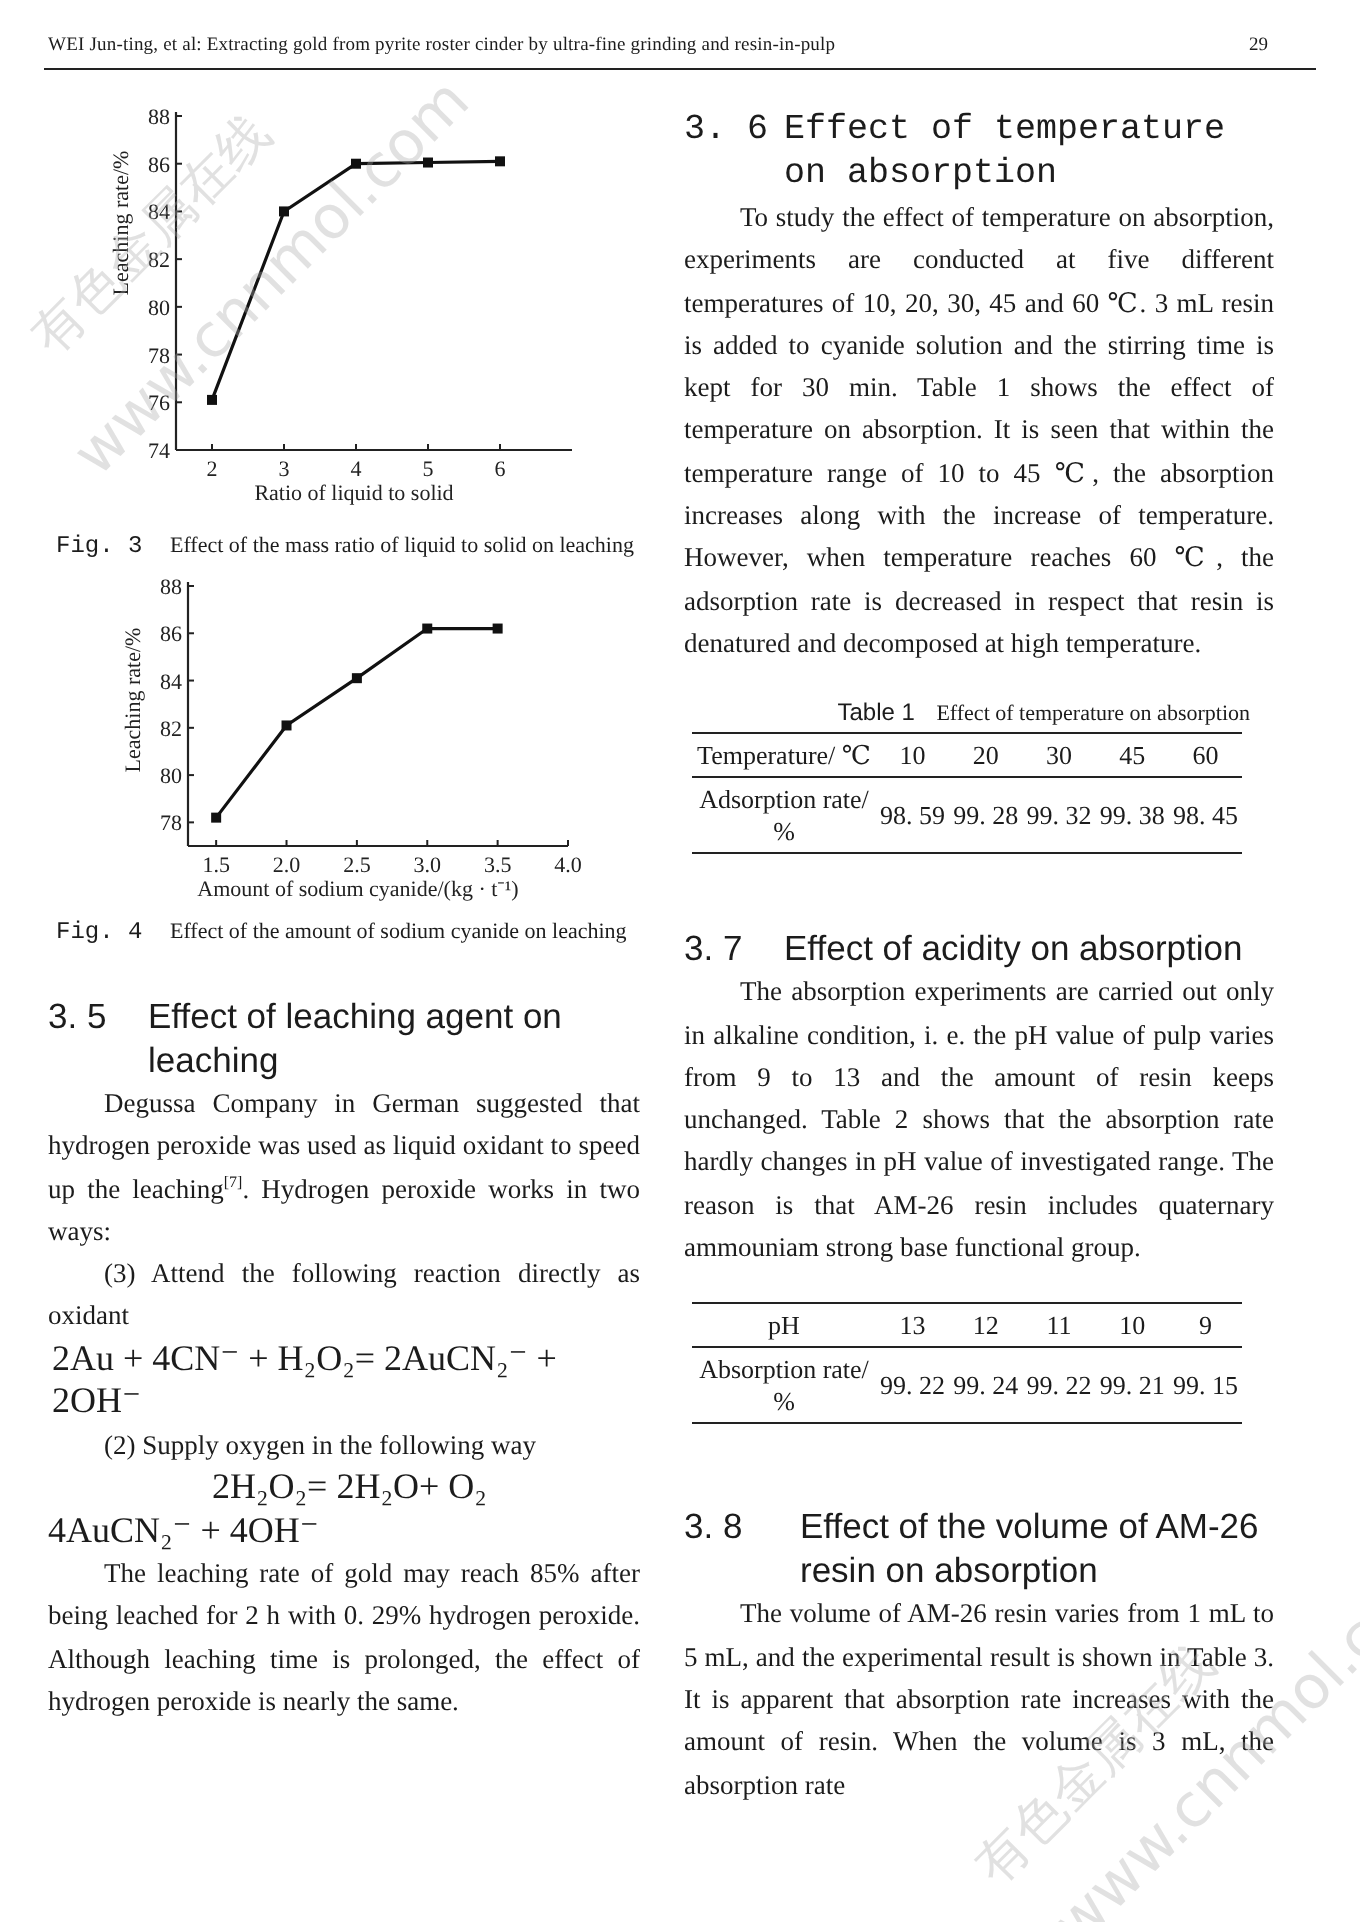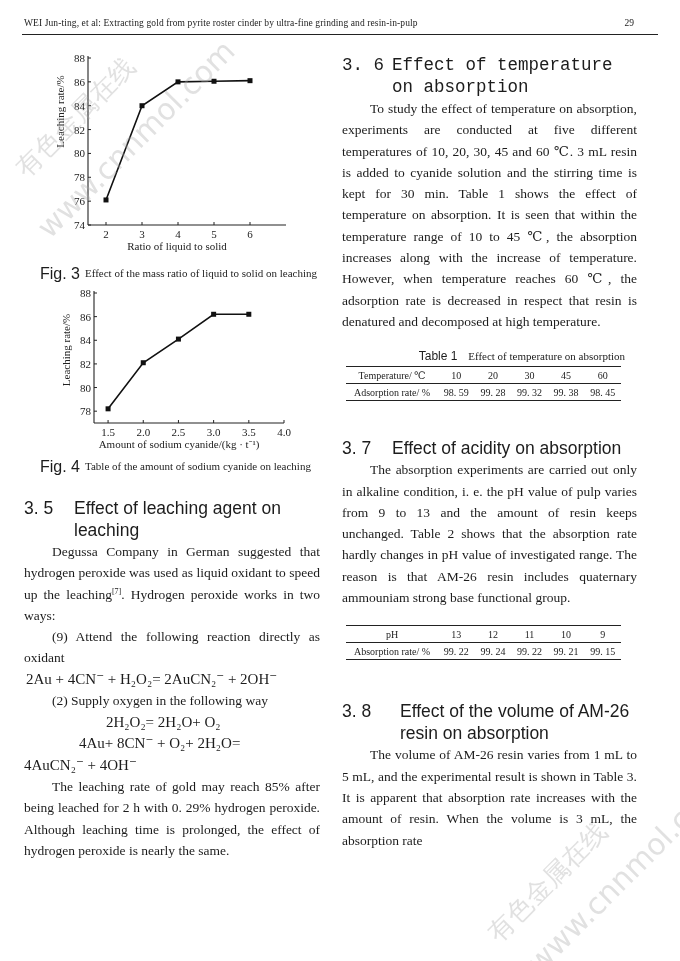--- a/index.html
+++ b/index.html
@@ -8,31 +8,31 @@
   .header { position: absolute; left: 22px; top: 14px; width: 636px; height: 20px;
             border-bottom: 1.5px solid #222; font-size: 9.5px; }
   .header .running { position: absolute; left: 2px; top: 4px; letter-spacing: 0.1px; }
   .header .pageno { position: absolute; right: 24px; top: 4px; }
   .col { position: absolute; top: 50px; }
   .left { left: 24px; width: 296px; }
   .right { left: 342px; width: 295px; }
   .chart { position: relative; }
   .chart svg { display: block; }
   .caption { font-size: 11px; line-height: 19px; position: relative; }
-  .caption .lbl { font-family: Liberation Sans, sans-serif; font-size: 16px; position: absolute; left: 16px; }
+  .caption .lbl { font-family: Liberation Mono, monospace; font-size: 12px; position: absolute; left: 4px; }
   .caption .txt { display: block; margin-left: 61px; }
   h2 { font-family: "Liberation Sans", sans-serif; font-weight: normal; font-size: 17.5px;
        line-height: 22px; margin: 0; position: relative; }
   h2 .num { position: absolute; left: 0; }
   h2 .ttl { display: block; margin-left: 50px; }
   p { margin: 0; font-size: 13.5px; line-height: 21.3px; text-align: justify; }
   p.ind { text-indent: 28px; }
-  .eq { font-size: 15px; line-height: 21.5px; }
+  .eq { font-size: 18px; line-height: 21.5px; }
   sup, sub { font-size: 8px; line-height: 0; }
-  table.tbl { border-collapse: collapse; width: 275px; font-size: 10px; margin-left: 4px; }
+  table.tbl { border-collapse: collapse; width: 275px; font-size: 13px; margin-left: 4px; }
   table.tbl td { text-align: center; padding: 3px 0 2px 0; }
   table.tbl td.rh { width: 92px; }
   table.tbl tr.top td { border-top: 1.3px solid #222; border-bottom: 0.8px solid #222; }
   table.tbl tr.bot td { border-bottom: 1.3px solid #222; }
   .tcap { font-size: 11px; text-align: right; width: 283px; margin-bottom: 3px; }
   .tcap .lbl { font-family: "Liberation Sans", sans-serif; font-size: 12px; margin-right: 8px; }
   .wm { position: absolute; color: rgba(170,170,170,0.35); font-family: "DejaVu Sans", sans-serif;
         pointer-events: none; transform-origin: left top; white-space: nowrap; }
 </style>
 </head>
@@ -121,33 +121,32 @@
         <polyline points="84.07407407407408,125.81818181818178 119.25925925925927,79.72727272727279 154.44444444444446,56.09090909090915 189.62962962962962,31.272727272727238 224.81481481481484,31.272727272727238" fill="none" stroke="#111" stroke-width="1.6"></polyline>
         <rect x="81.57407407407408" y="123.31818181818178" width="5" height="5" fill="#111"></rect>
         <rect x="116.75925925925927" y="77.22727272727279" width="5" height="5" fill="#111"></rect>
         <rect x="151.94444444444446" y="53.59090909090915" width="5" height="5" fill="#111"></rect>
         <rect x="187.12962962962962" y="28.772727272727238" width="5" height="5" fill="#111"></rect>
         <rect x="222.31481481481484" y="28.772727272727238" width="5" height="5" fill="#111"></rect>
       </svg>
   </div>
   <div class="caption" style="margin-top:4px;">
     <span class="lbl">Fig. 4</span>
-    <span class="txt">Table of the amount of sodium cyanide on leaching</span>
+    <span class="txt">Effect of the amount of sodium cyanide on leaching</span>
   </div>
 
   <h2 style="margin-top:21px;">
     <span class="num">3. 5</span>
     <span class="ttl">Effect of leaching agent on leaching</span>
   </h2>
   <p class="ind"><span>Degussa Company in German suggested that hydrogen peroxide was used as liquid oxidant to speed up the leaching</span><sup>[7]</sup><span>. Hydrogen peroxide works in two ways:</span></p>
-  <p class="ind">(9) Attend the following reaction directly as oxidant</p>
+  <p class="ind">(3) Attend the following reaction directly as oxidant</p>
   <div class="eq" style="margin-left:2px;">2Au + 4CN⁻ + H₂O₂= 2AuCN₂⁻ + 2OH⁻</div>
   <p class="ind">(2) Supply oxygen in the following way</p>
   <div class="eq" style="margin-left:82px;">2H₂O₂= 2H₂O+ O₂</div>
-  <div class="eq" style="margin-left:55px;">4Au+ 8CN⁻ + O₂+ 2H₂O=</div>
   <div class="eq" style="">4AuCN₂⁻ + 4OH⁻</div>
   <p class="ind">The leaching rate of gold may reach 85% after being leached for 2 h with 0. 29% hydrogen peroxide. Although leaching time is prolonged, the effect of hydrogen peroxide is nearly the same.</p>
 </div>
 
 <div class="col right">
   <h2 style="margin-top:4px;font-family:Liberation Mono, monospace;">
     <span class="num">3. 6</span>
     <span class="ttl">Effect of temperature on absorption</span>
   </h2>
   <p class="ind">To study the effect of temperature on absorption, experiments are conducted at five different temperatures of 10, 20, 30, 45 and 60 ℃. 3 mL resin is added to cyanide solution and the stirring time is kept for 30 min. Table 1 shows the effect of temperature on absorption. It is seen that within the temperature range of 10 to 45 ℃, the absorption increases along with the increase of temperature. However, when temperature reaches 60 ℃, the adsorption rate is decreased in respect that resin is denatured and decomposed at high temperature.</p>

